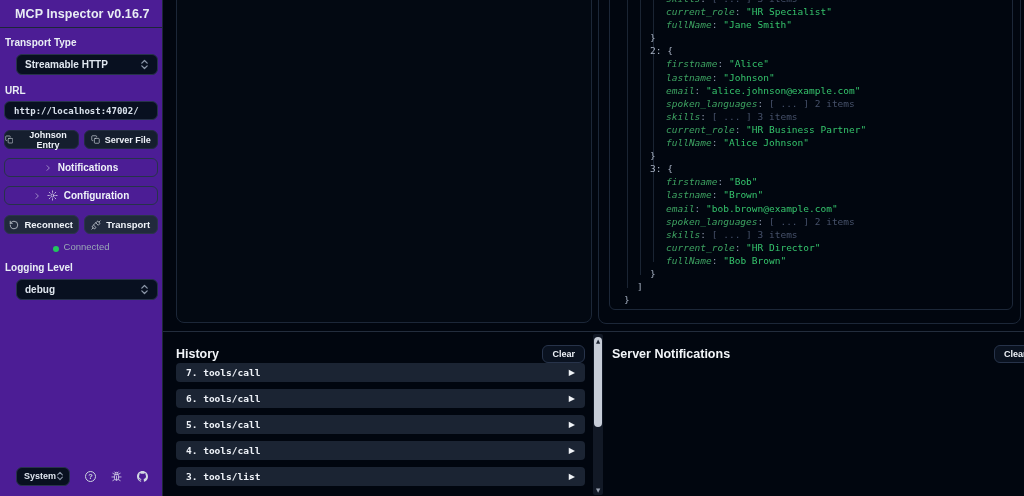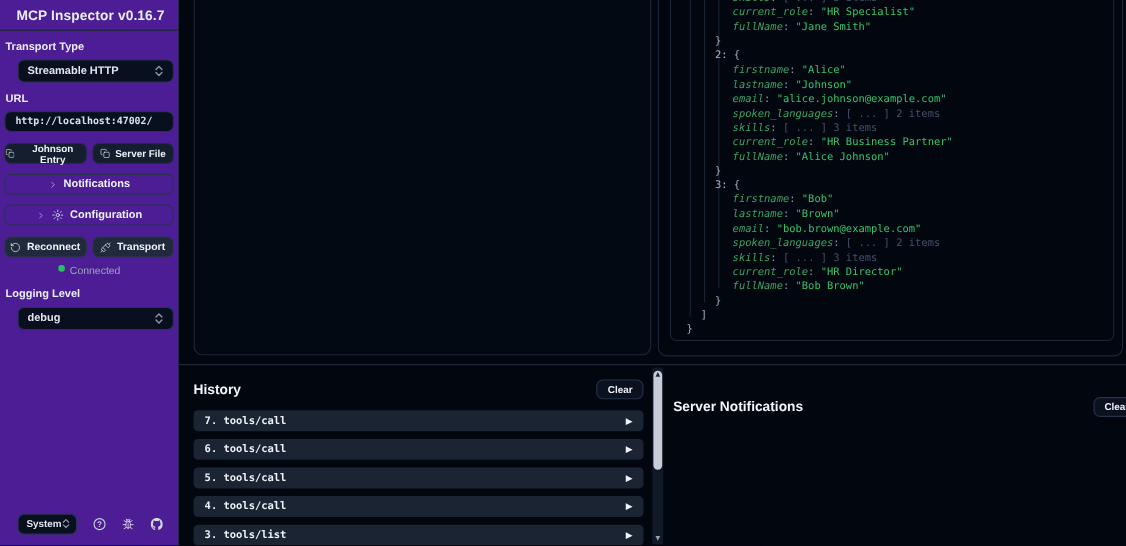--- a/index.html
+++ b/index.html
@@ -22,21 +22,21 @@
     display:flex; align-items:center; padding:0 9px; margin-top:5px;
     font-family:"DejaVu Sans Mono", monospace; font-size:9px; font-weight:bold; color:#d9e1ec; }
   .btn-row { display:flex; gap:5px; margin-top:10px; }
   .btn { flex:1; height:19px; border:1px solid #222c40; border-radius:6px; background:#151e2e;
     color:#eef2f8; font-size:9px; font-weight:bold; display:flex; align-items:center;
     justify-content:center; gap:5px; cursor:pointer; font-family:"Liberation Sans", sans-serif; }
   .btn.strong { background:#212a3c; border-color:#2b354a; font-size:9.5px; }
   .collapse { width:100%; height:19px; border:1px solid #27334a; border-radius:6px; background:transparent;
     color:#eef2f8; font-size:10px; font-weight:bold; display:flex; align-items:center;
     justify-content:center; gap:6px; margin-top:9px; cursor:pointer; font-family:"Liberation Sans", sans-serif; }
-  .status { display:flex; align-items:flex-start; justify-content:center; gap:5px; margin-top:7px;
+  .status { display:flex; align-items:flex-end; justify-content:center; gap:5px; margin-top:7px;
     font-size:9.5px; color:#9aa8b6; }
   .dot { width:6px; height:6px; border-radius:50%; background:#22c55e; }
   .sb-footer { height:34px; display:flex; align-items:center; padding:0 14px 6px 4px;
     justify-content:space-between; }
   .select.sys { width:54px; margin-top:0; height:19px; padding:0 5px 0 7px; font-size:9px; }
   .foot-icon { color:#cdd5df; display:flex; align-items:center; cursor:pointer; }
   .help-circle { width:11px; height:11px; border:1px solid #cdd5df; border-radius:50%;
     font-size:7.5px; font-weight:bold; display:flex; align-items:center; justify-content:center; }
   svg.ic { stroke:#e6ebf2; fill:none; stroke-width:1.6; stroke-linecap:round; stroke-linejoin:round; }
   svg.chev { stroke:#8b96a8; fill:none; stroke-width:1.4; stroke-linecap:round; stroke-linejoin:round; }
@@ -60,35 +60,35 @@
   .pl { color:#a7b1c2; }
   .guide { position:absolute; width:1px; background:#1a2433; top:0; }
 
   .bottom { flex:1; position:relative; }
   .panel-head { display:flex; align-items:center; justify-content:space-between; }
   .panel-title { font-size:12.5px; font-weight:bold; color:#f2f5f9; }
   .clear-btn { height:18px; padding:0 9px; border:1px solid #27334a; border-radius:6px;
     background:#0a1220; color:#eef2f8; font-size:9px; font-weight:bold; cursor:pointer;
     font-family:"Liberation Sans", sans-serif; }
   .history { position:absolute; left:13px; top:13px; width:409px; bottom:16px; }
-  .hist-list { margin-top:10px; }
+  .hist-list { margin-top:0; }
   .hist-item { height:19px; background:#1b2433; border-radius:4px; margin-bottom:7px;
     display:flex; align-items:center; justify-content:space-between; padding:0 10px;
     font-family:"DejaVu Sans Mono", monospace; font-size:9.5px; font-weight:bold;
     color:#eef2f8; cursor:pointer; }
   .hist-arrow { font-size:8px; color:#f0f3f7; font-family:"DejaVu Sans", sans-serif; }
   .v-scrollbar { position:absolute; left:430px; top:2px; width:10px; bottom:1px;
     background:#121926; border-radius:2px; }
   .v-thumb { position:absolute; left:1px; right:1px; top:3px; height:90px; background:#c7cdd8;
     border-radius:4px; display:flex; justify-content:center; }
   .v-thumb span { font-size:5.5px; color:#1b2230; line-height:9px; font-family:"DejaVu Sans", sans-serif; }
   .v-down { position:absolute; bottom:2px; left:0; right:0; text-align:center; font-size:5.5px;
     color:#9aa2b1; font-family:"DejaVu Sans", sans-serif; }
   .notif { position:absolute; left:449px; right:0; top:13px; bottom:0; }
-  .notif .panel-head { padding-right:0;margin-top:16px; }
+  .notif .panel-head { padding-right:0; }
   .notif .clear-btn { margin-right:-6px; width:36px; }
   .empty-msg { margin-top:11px; font-size:9.5px; font-style:italic; color:#8c96a6; }
 </style>
 </head>
 <body>
 
 <div class="app">
 
   <aside class="sidebar">
     <div class="sb-header">

